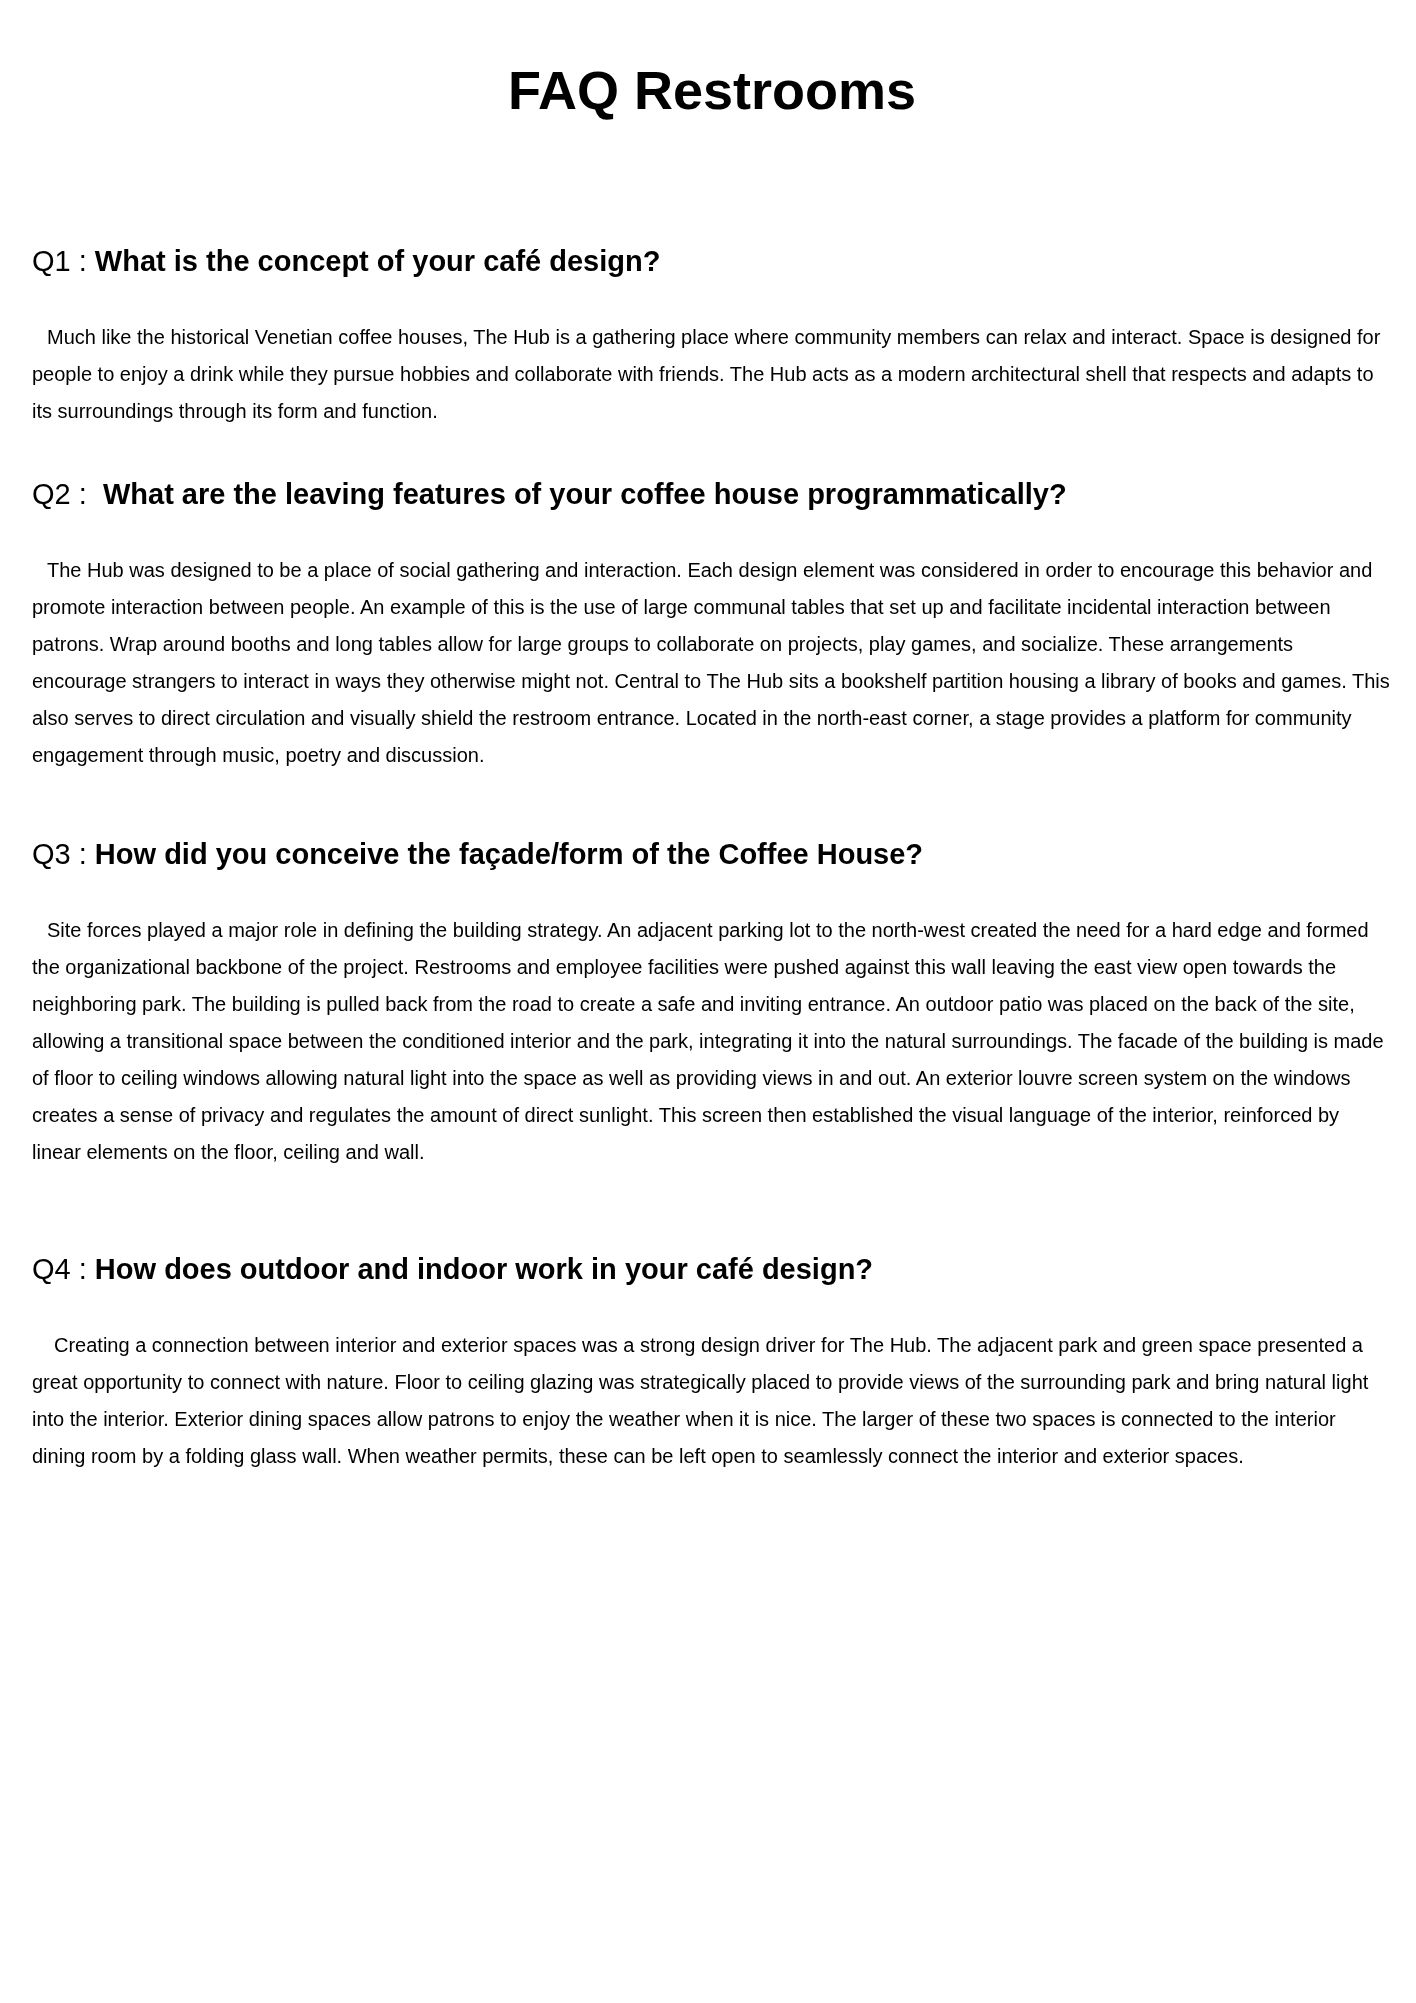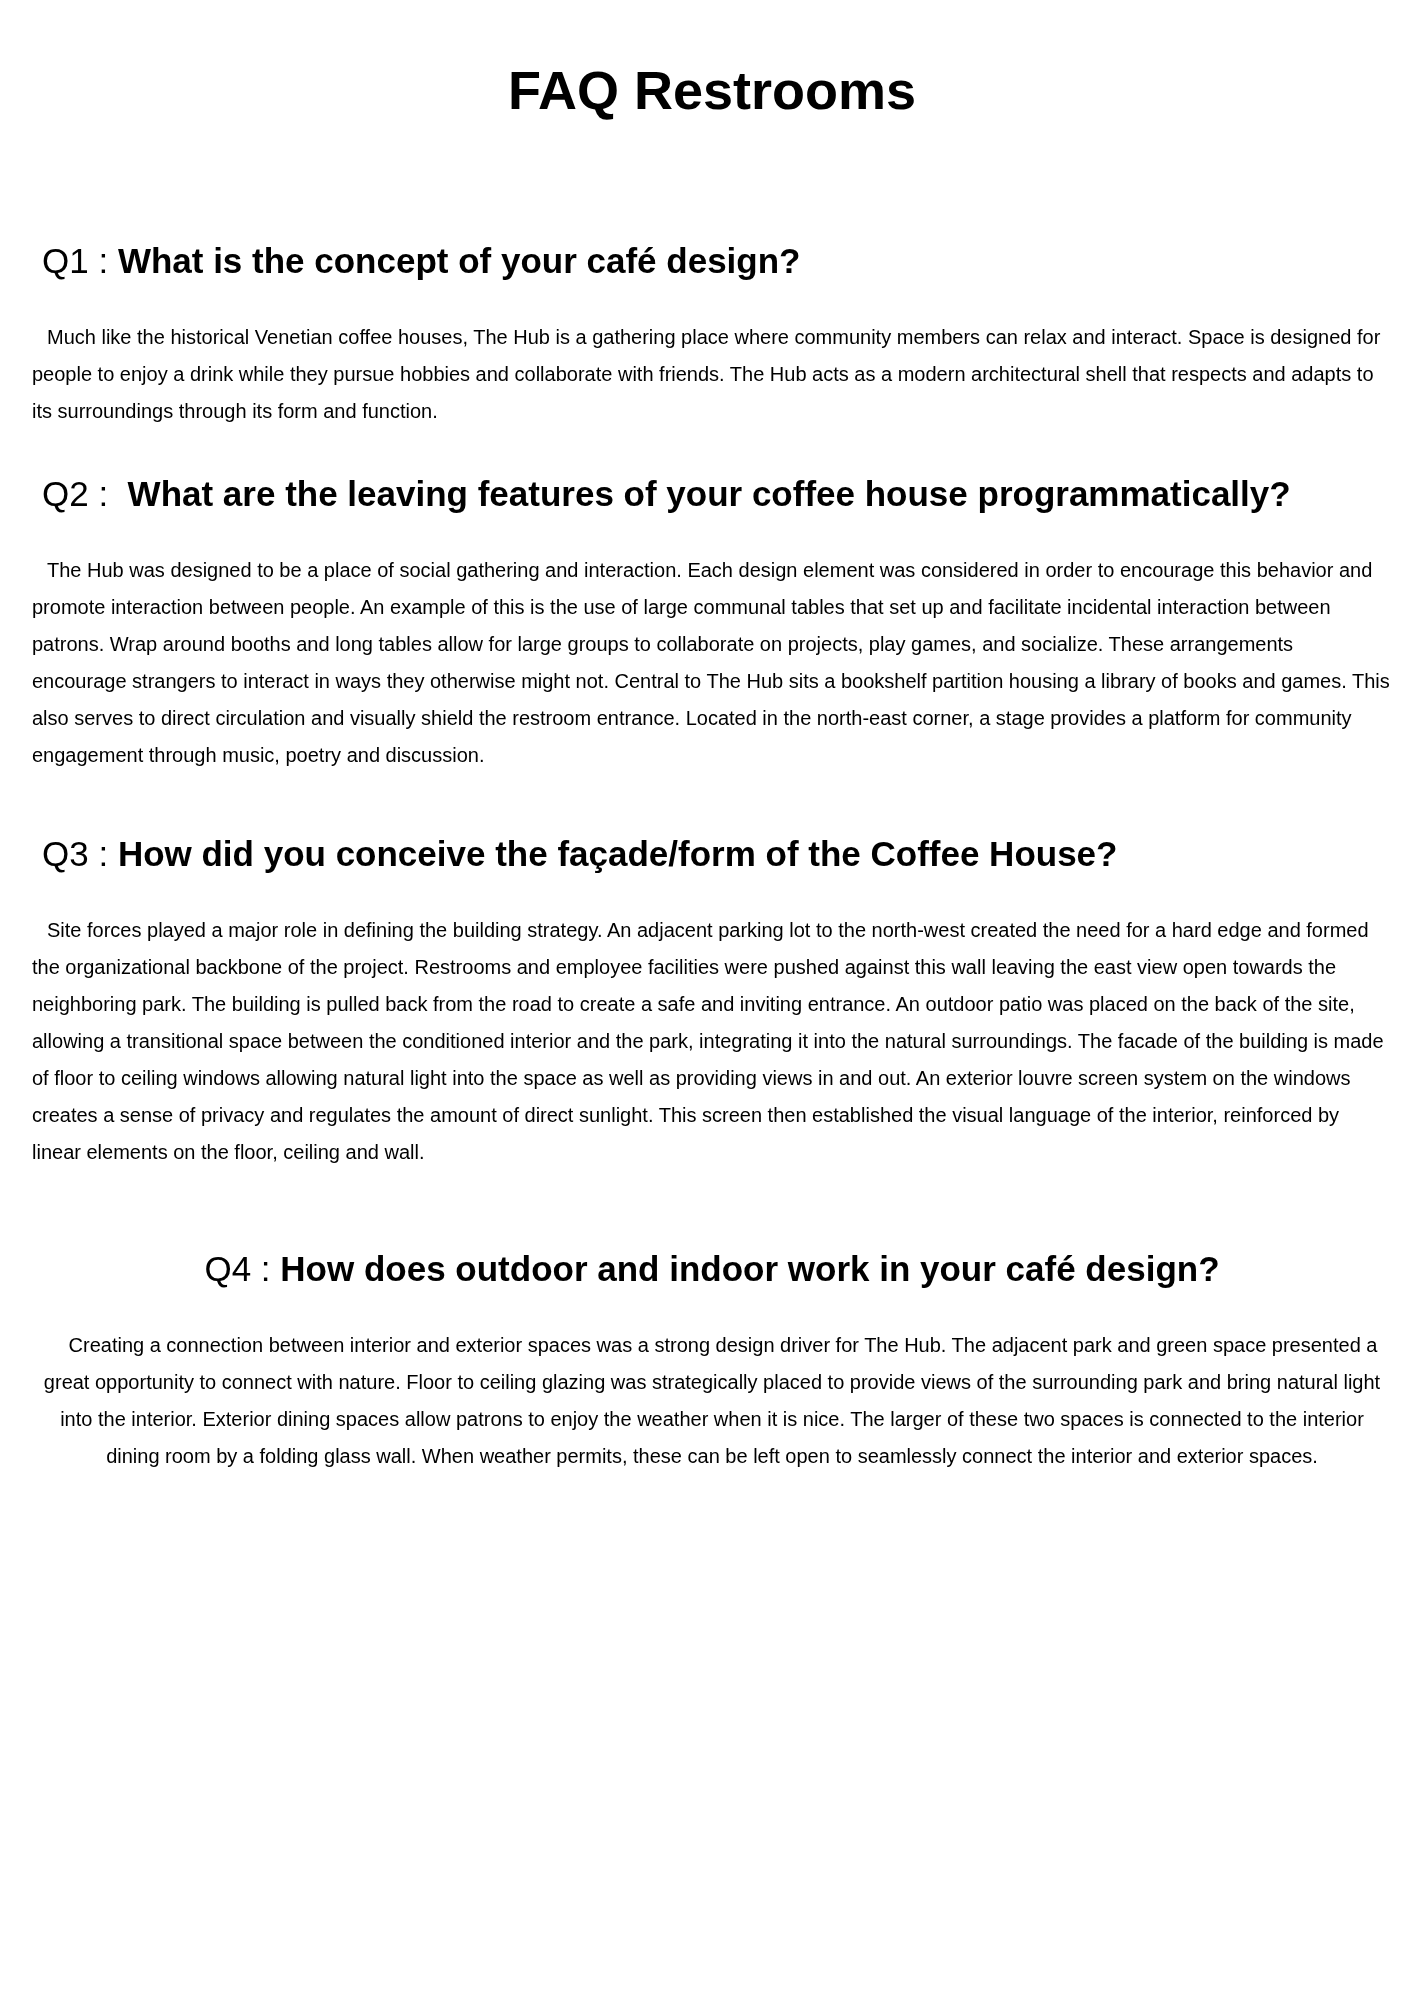--- a/index.html
+++ b/index.html
@@ -20,40 +20,40 @@
   }
   .doc-title {
     margin: 58px 0 0 0;
     text-align: center;
     font-size: 54px;
     line-height: 65px;
     font-weight: bold;
     letter-spacing: 0px;
   }
   .faq-item h2 {
-    margin: 10px;
-    font-size: 35px;
+    margin: 0;
+    font-size: 29px;
     line-height: 36px;
     font-weight: normal;
     white-space: pre-wrap;
   }
   .faq-item h2 .q-text {
     font-weight: bold;
   }
   .faq-item p.answer {
     margin: 40px 0 0 0;
     font-size: 20px;
     line-height: 37px;
     text-indent: 15px;
     max-width: 1362px;
   }
   #faq-item-1 { margin-top: 120px; }
   #faq-item-2 { margin-top: 46px; }
   #faq-item-3 { margin-top: 62px; }
-  #faq-item-4 { margin-top: 80px; text-align: center; }
+  #faq-item-4 { margin-top: 80px; }
   #faq-item-4 p.answer { text-indent: 22px; }
 </style>
 </head>
 <body>
 
 <div class="page">
 
   <h1 class="doc-title">FAQ Restrooms</h1>
 
   <section class="faq-item" id="faq-item-1">

